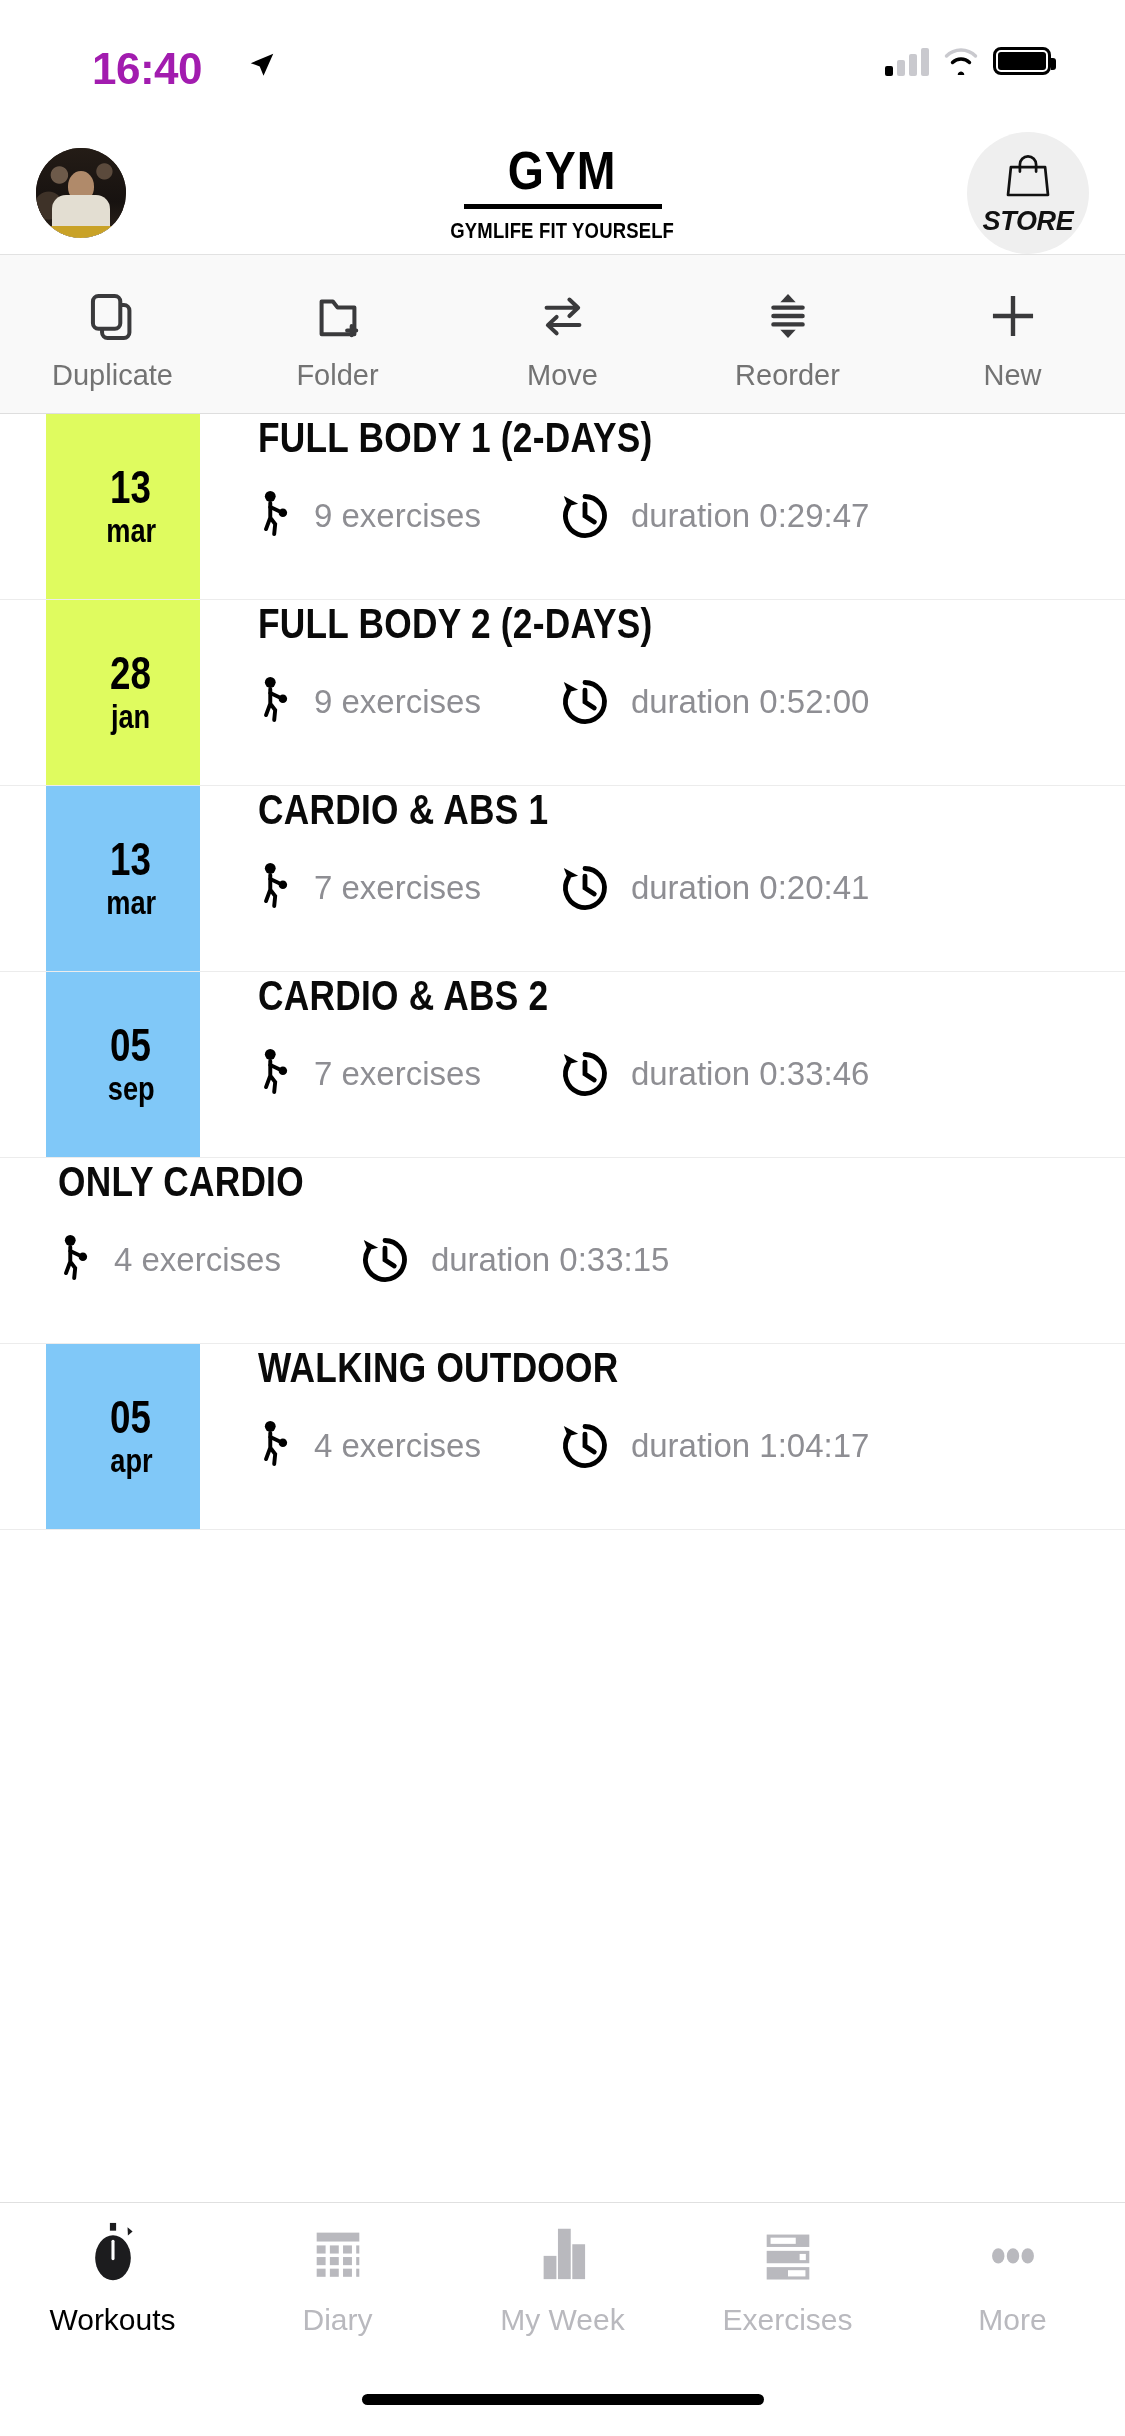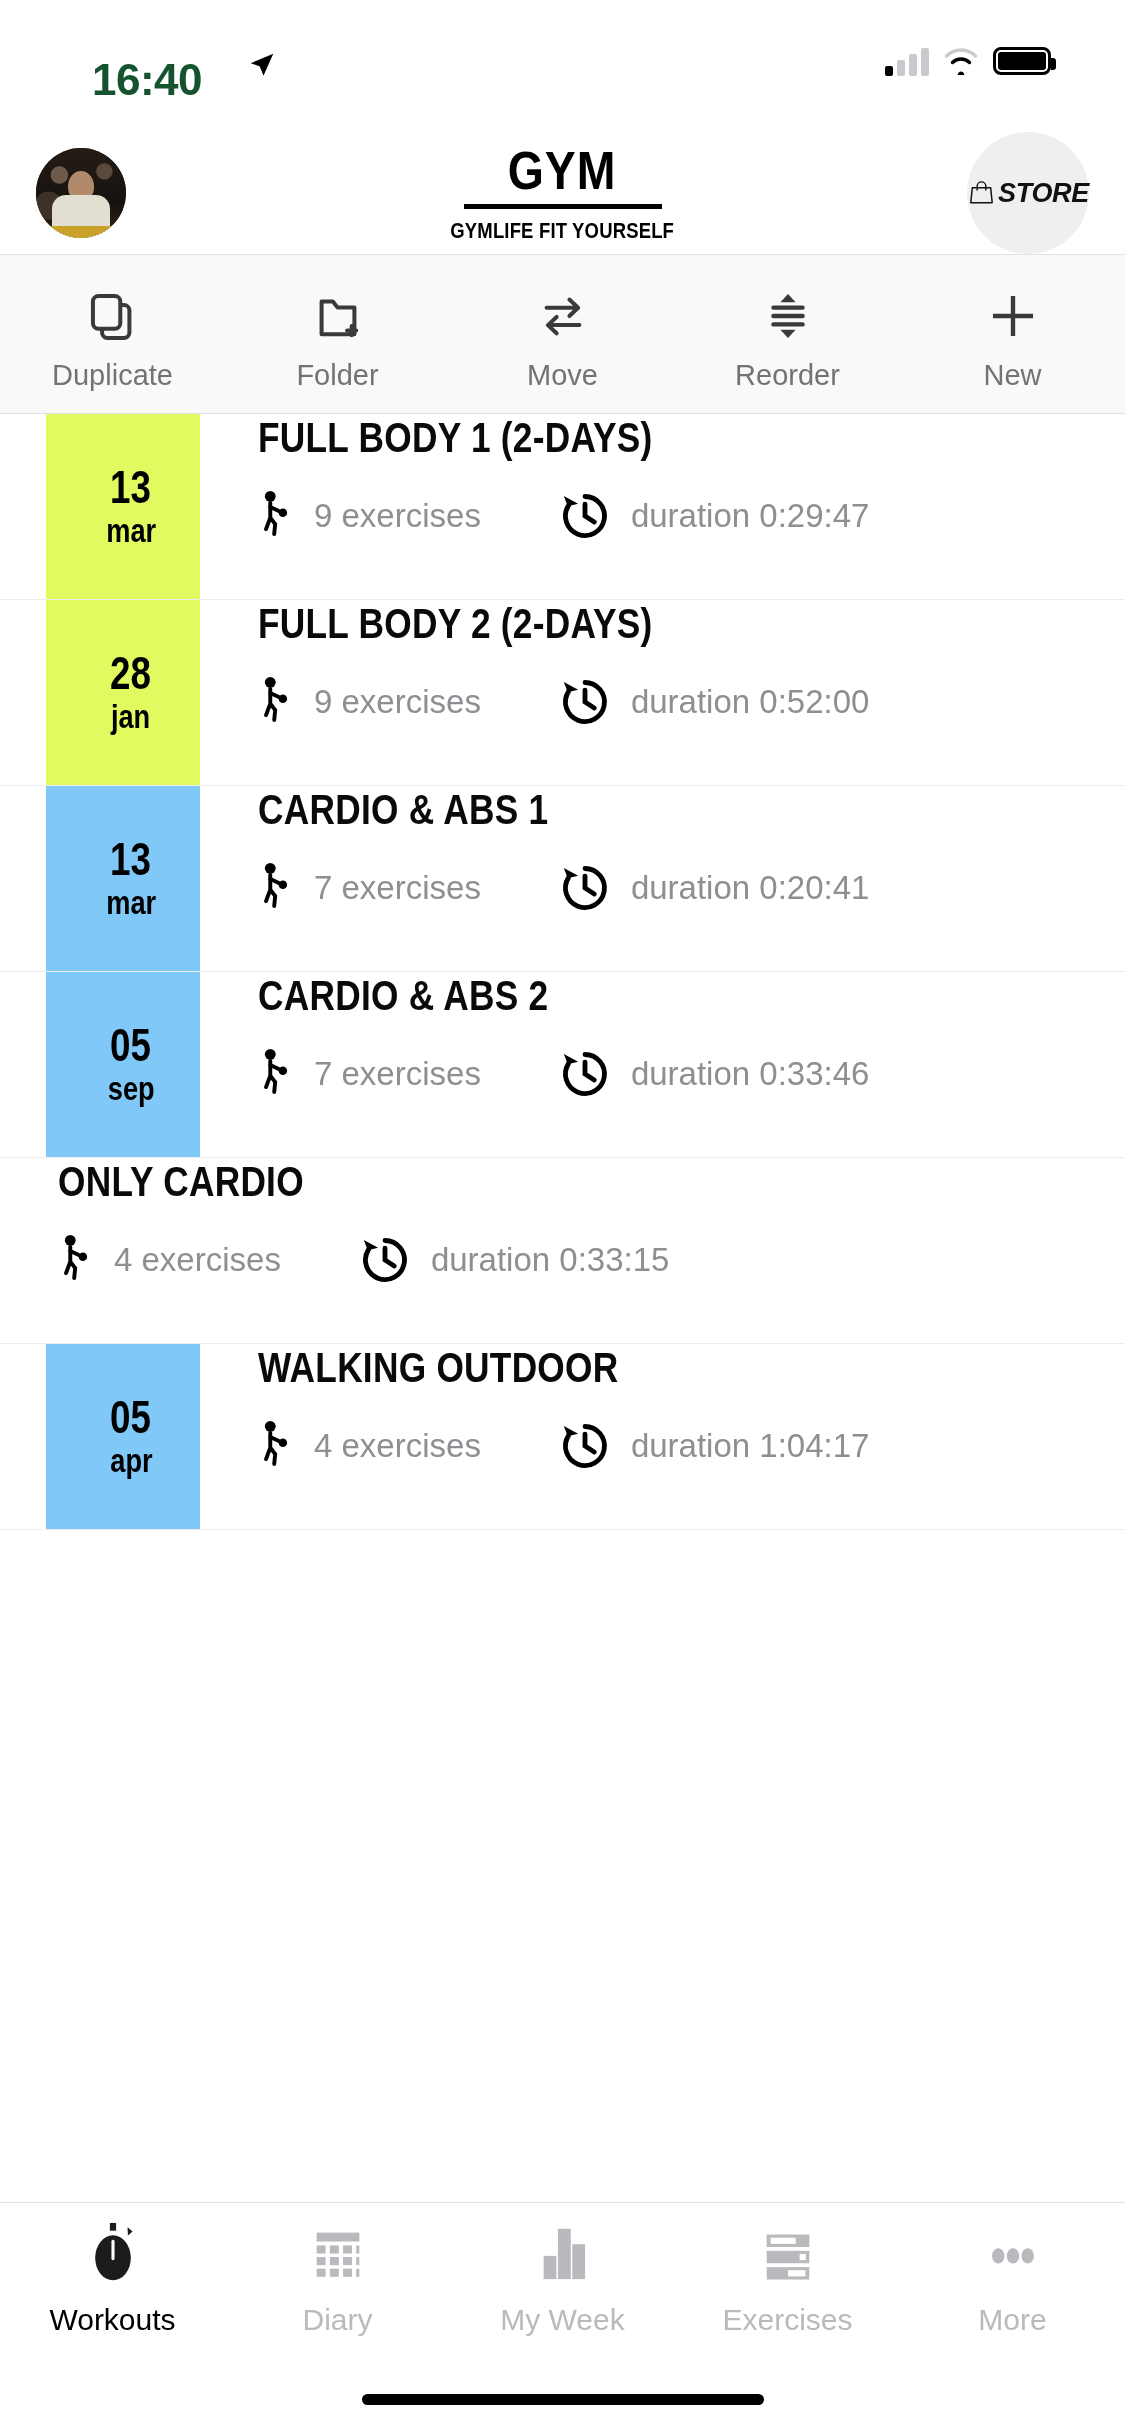--- a/index.html
+++ b/index.html
@@ -8,22 +8,22 @@
     font-family:"Liberation Sans", sans-serif;
     background:#ffffff;
     -webkit-font-smoothing:antialiased;
     overflow:hidden;
   }
   .phone { position:relative; width:1125px; height:2436px; background:#fff; display:flex; flex-direction:column; }
 
   
   .statusbar { height:132px; flex:0 0 132px; position:relative; }
   .sb-time {
-    position:absolute; left:92px; top:55px;
-    font-size:44px; font-weight:700; letter-spacing:-0.5px; color:#14532d;
+    position:absolute; left:92px; top:44px;
+    font-size:44px; font-weight:700; letter-spacing:-0.5px; color:#a21caf;
     font-family:"Liberation Sans", sans-serif;
   }
   .sb-loc { position:absolute; left:247px; top:50px; width:30px; height:30px; }
   .sb-right { position:absolute; right:74px; top:46px; display:flex; align-items:center; gap:14px; }
   .sig { display:flex; align-items:flex-end; gap:4px; height:30px; }
   .sig i { display:block; width:8px; border-radius:2px; background:#c9c9ce; }
   .sig i.on { background:#000; }
   .sig i:nth-child(1){ height:10px; }
   .sig i:nth-child(2){ height:16px; }
   .sig i:nth-child(3){ height:22px; }
@@ -67,22 +67,22 @@
     font-size:54px; font-weight:700; letter-spacing:1px; color:#000;
     line-height:1; transform:scaleX(0.86); font-family:"Liberation Sans", sans-serif;
   }
   .logo-rule { width:198px; height:5px; background:#000; margin-top:7px; }
   .logo-sub {
     font-size:22px; font-weight:700; letter-spacing:0.2px; color:#000;
     margin-top:9px; transform:scaleX(0.84); font-family:"Liberation Sans", sans-serif;
   }
   .store {
     margin-left:auto; width:122px; height:122px; border-radius:50%;
-    background:#efefef; display:flex; flex-direction:row;
-    align-items:center; gap:2px; position:relative; z-index:2;
+    background:#efefef; display:flex; flex-direction:column;
+    align-items:center; justify-content:center; gap:2px; position:relative; z-index:2;
   }
   .store-label {
     font-size:27px; font-weight:700; font-style:italic; letter-spacing:-0.3px; color:#111;
     font-family:"Liberation Sans", sans-serif;
   }
 
   
   .toolbar {
     flex:0 0 160px; background:#f9f9f9;
     border-top:1px solid #e2e2e2; border-bottom:1px solid #dedede;

